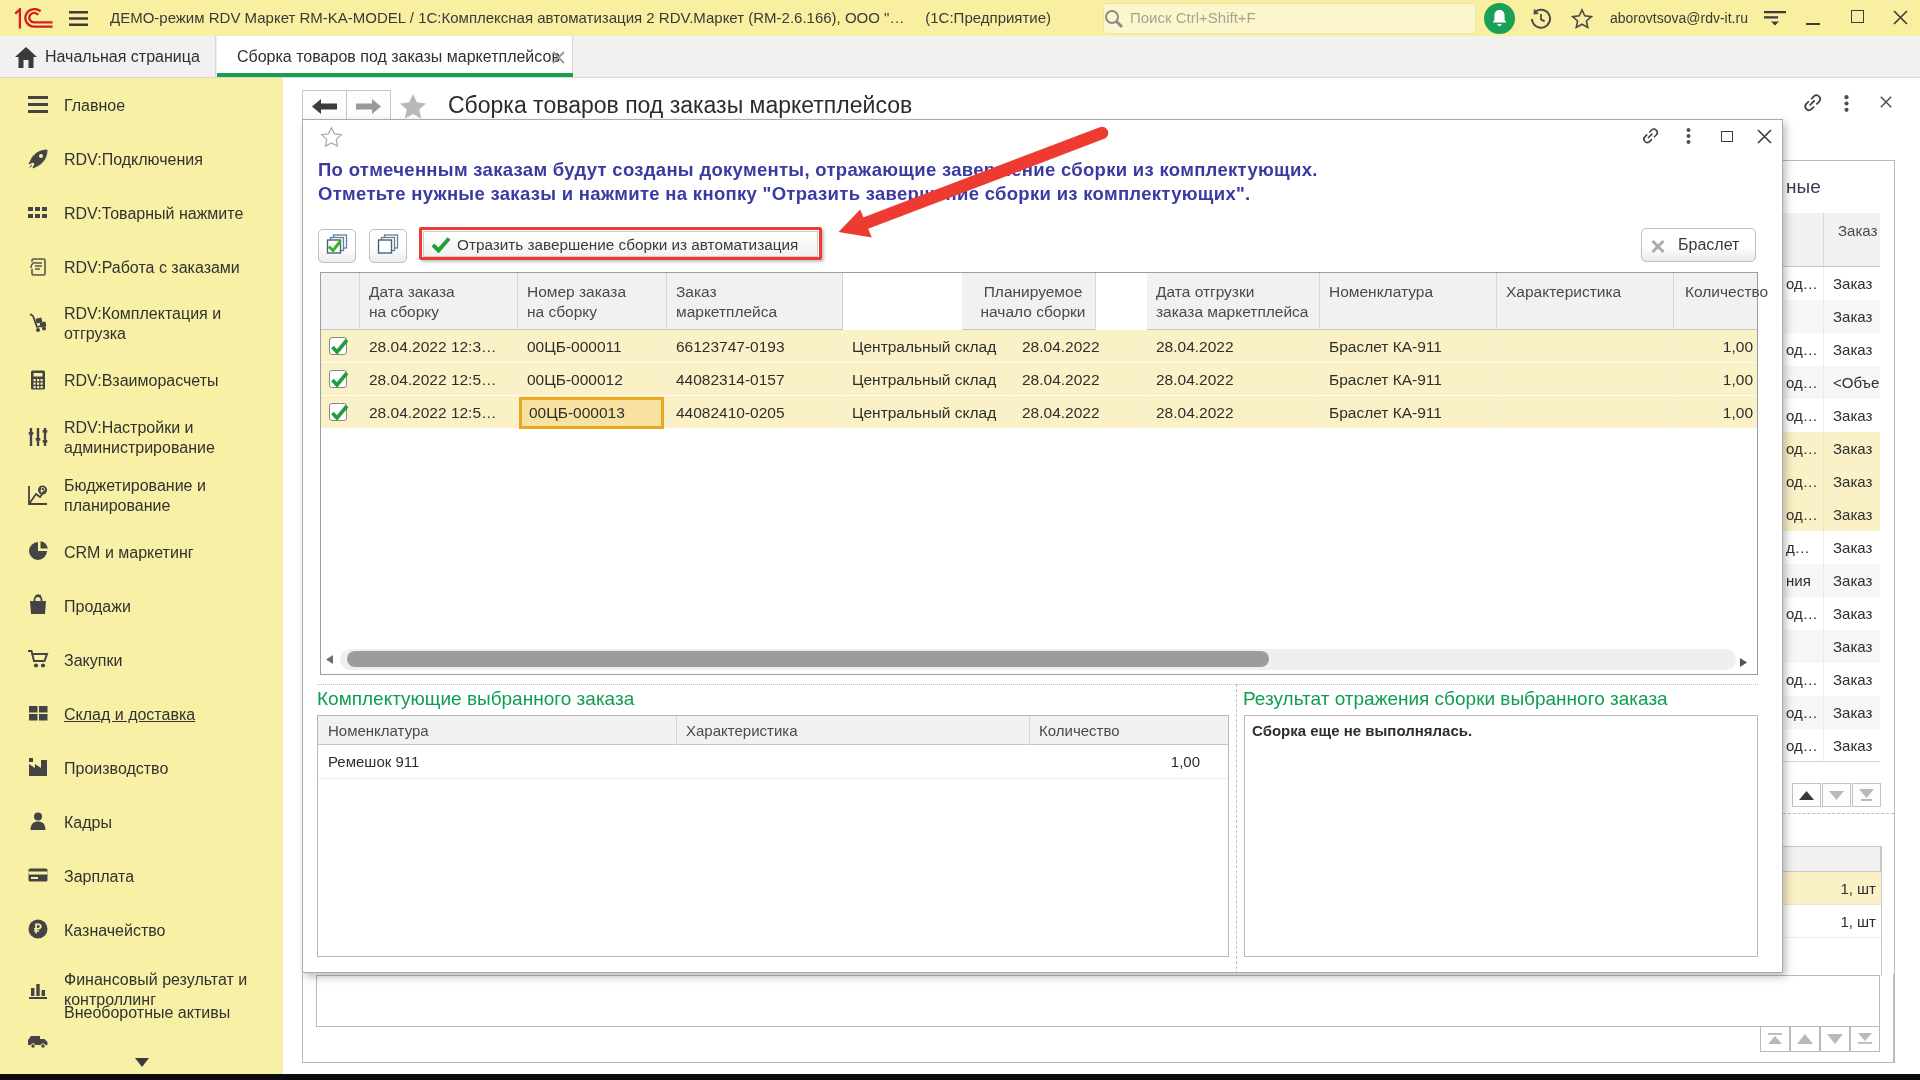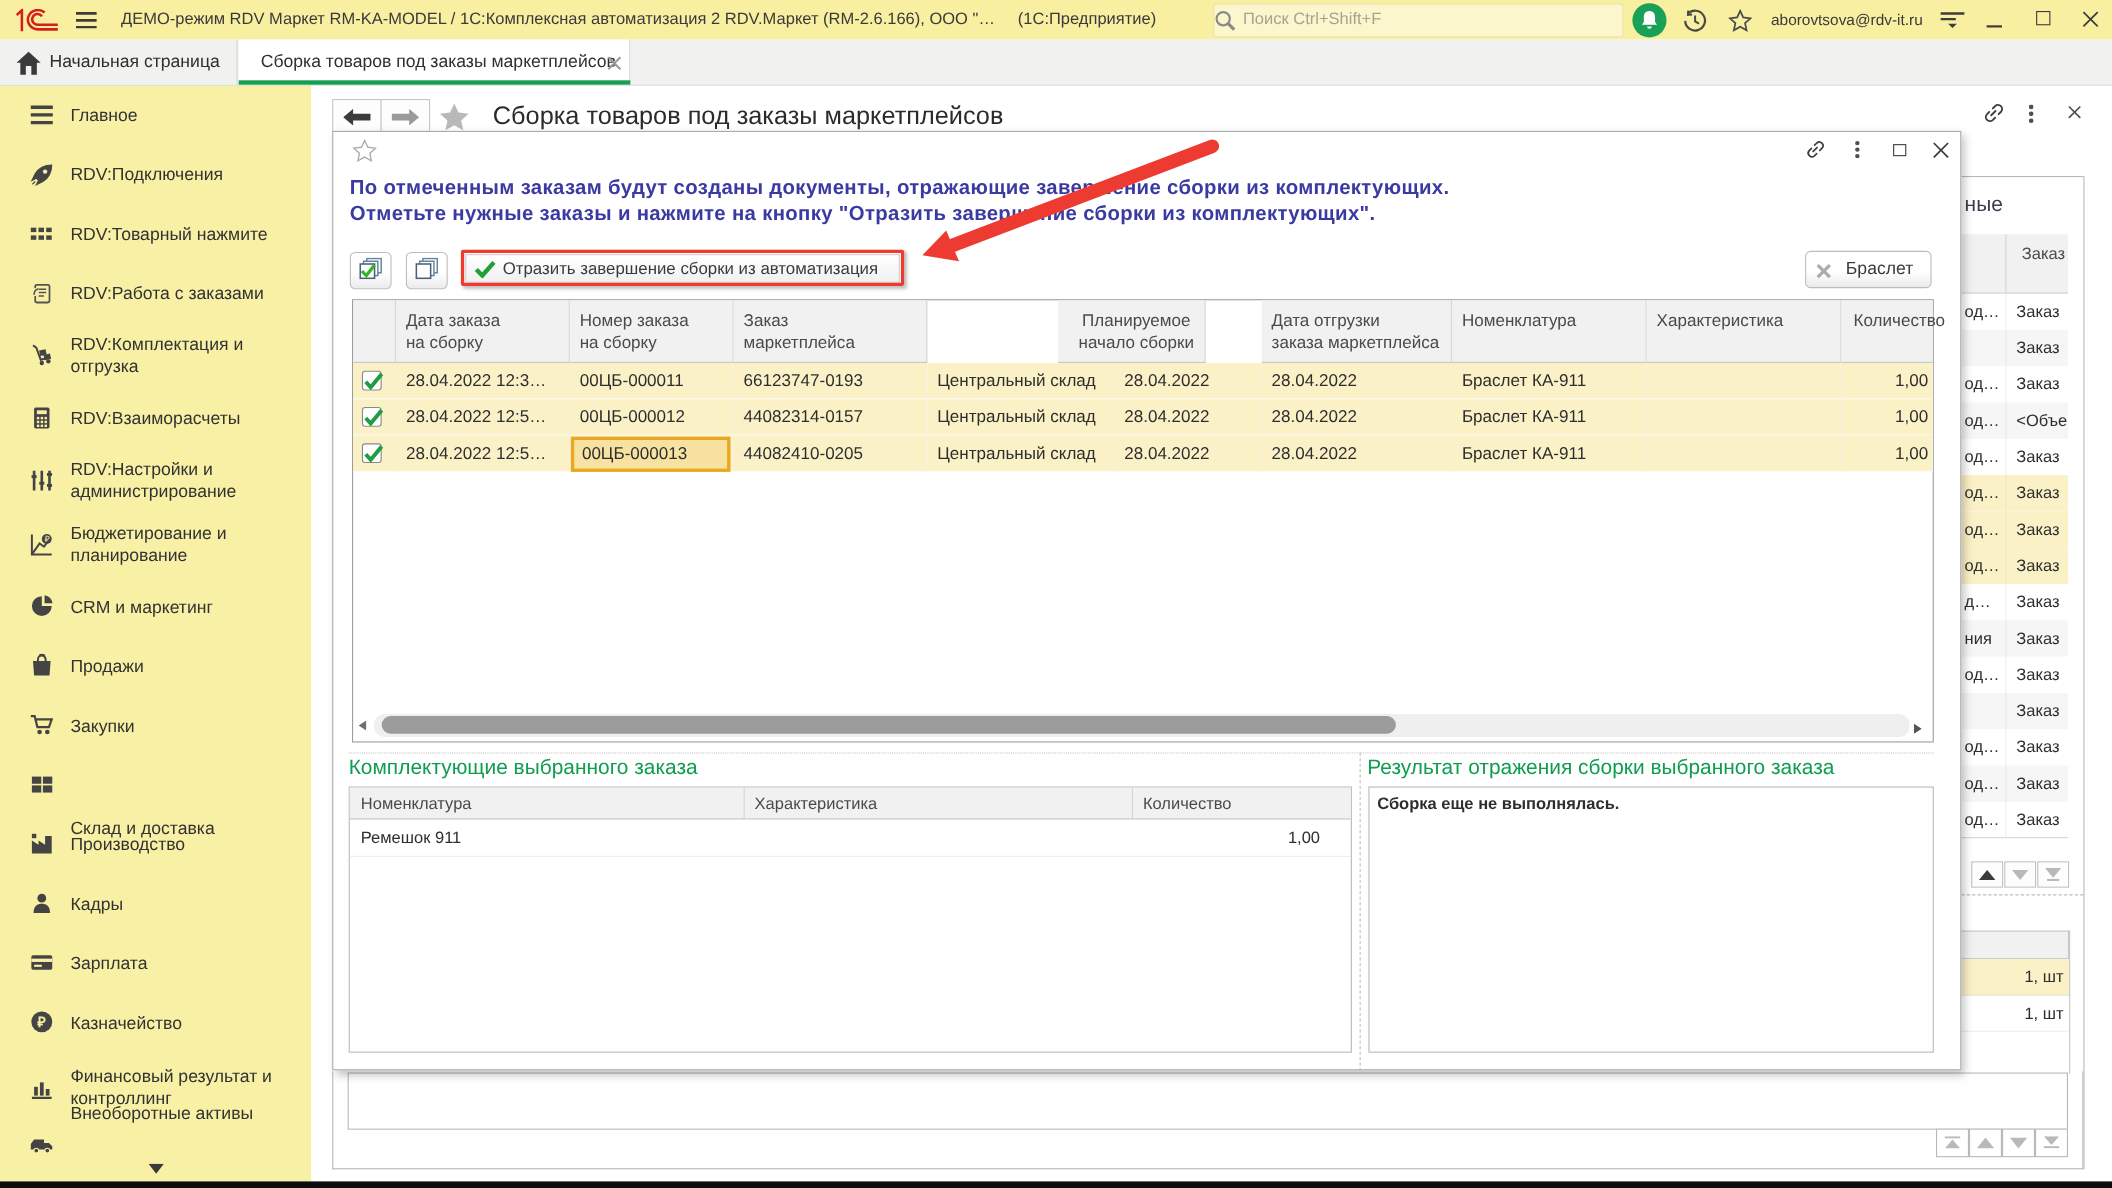--- a/index.html
+++ b/index.html
@@ -219,21 +219,21 @@
     </svg>
 <div class="abs sbtext" style="top:651px;">Закупки</div>
 <svg class="abs sbicon" style="top:702px;" viewBox="0 0 22 22">
       <g fill="#444">
         <rect x="2" y="4" width="8.5" height="6.5"></rect>
         <rect x="12" y="4" width="8.5" height="6.5"></rect>
         <rect x="2" y="12" width="8.5" height="6.5"></rect>
         <rect x="12" y="12" width="8.5" height="6.5"></rect>
       </g>
     </svg>
-<div class="abs sbtext" style="top:744px;">Склад и доставка</div>
+<div class="abs sbtext" style="top:705px;text-decoration:underline;">Склад и доставка</div>
 <svg class="abs sbicon" style="top:756px;" viewBox="0 0 22 22">
       <path d="M2 20 L2 8 L8 12 L8 8 L14 12 L14 4 L20 4 L20 20 Z" fill="#444"></path>
       <rect x="2" y="2" width="4" height="4" fill="#444"></rect>
     </svg>
 <div class="abs sbtext" style="top:759px;">Производство</div>
 <svg class="abs sbicon" style="top:810px;" viewBox="0 0 22 22">
       <circle cx="11" cy="6.5" r="4" fill="#444"></circle>
       <path d="M3.5 20 C3.5 13.5 7 11.5 11 11.5 C15 11.5 18.5 13.5 18.5 20 Z" fill="#444"></path>
     </svg>
 <div class="abs sbtext" style="top:813px;">Кадры</div>

